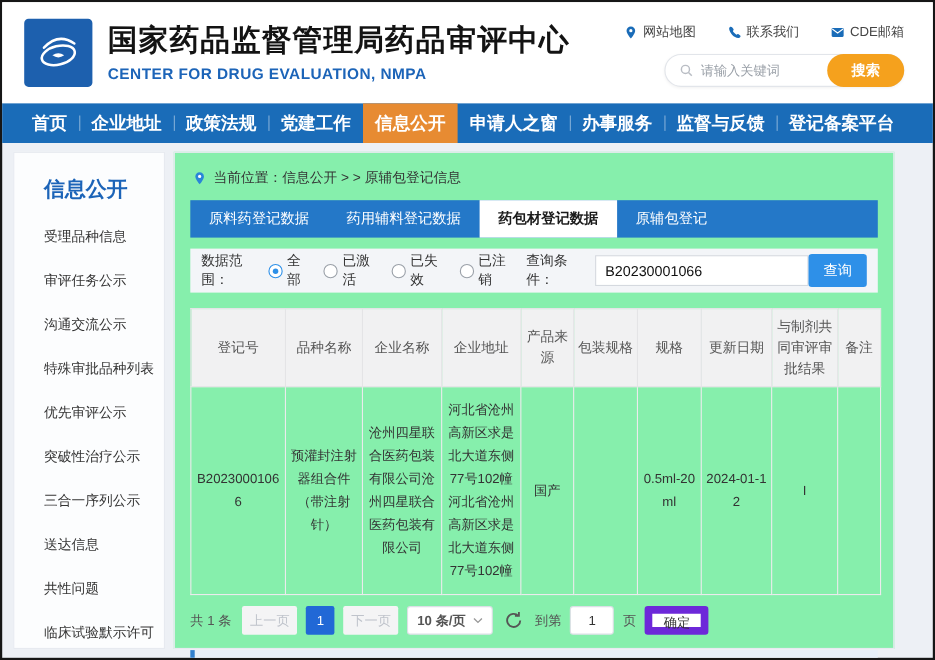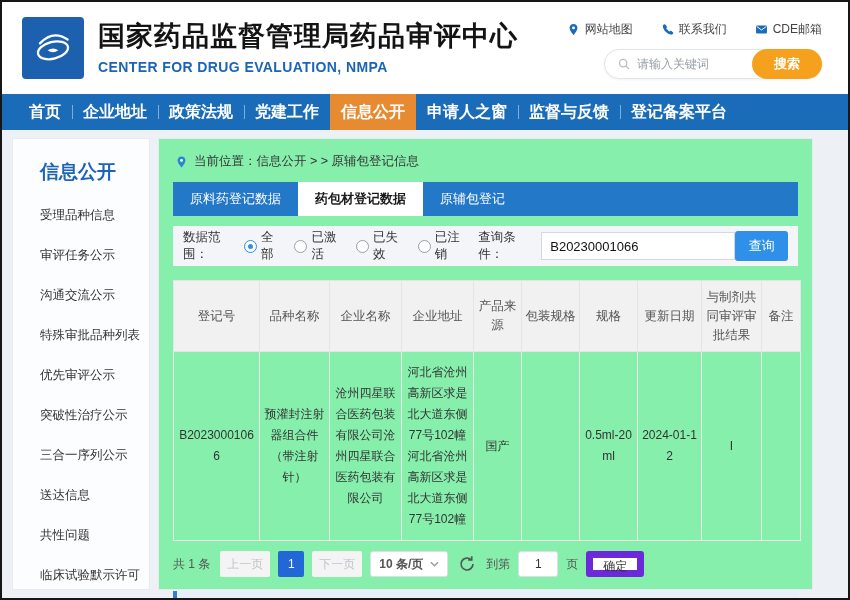--- a/index.html
+++ b/index.html
@@ -122,20 +122,21 @@
     </div>
   </div>
 
   <div class="nav">
       <div class="nav-item">首页</div>
       <div class="nav-item">企业地址</div>
       <div class="nav-item">政策法规</div>
       <div class="nav-item">党建工作</div>
       <div class="nav-item active">信息公开</div>
       <div class="nav-item">申请人之窗</div>
+      <div class="nav-item">办事服务</div>
       <div class="nav-item">监督与反馈</div>
       <div class="nav-item">登记备案平台</div>
     </div>
 
   <div class="content">
 
     <div class="sidebar">
       <div class="sidebar-title">信息公开</div>
       <div id="sidebar-items">
           <div class="sidebar-item">受理品种信息</div>
@@ -156,20 +157,21 @@
       <div class="breadcrumb">
         <svg viewBox="0 0 16 16">
             <path d="M8 1.3c-2.7 0-4.8 2.1-4.8 4.7 0 3.5 4.8 8.7 4.8 8.7s4.8-5.2 4.8-8.7C12.8 3.4 10.7 1.3 8 1.3z" fill="#2a85d8"></path>
             <circle cx="8" cy="6" r="1.8" fill="#fff"></circle>
           </svg>
         <span>当前位置：信息公开 &gt; &gt; 原辅包登记信息</span>
       </div>
 
       <div class="tabbar">
           <div class="tab">原料药登记数据</div>
+          <div class="tab">药用辅料登记数据</div>
           <div class="tab active">药包材登记数据</div>
           <div class="tab">原辅包登记</div>
         </div>
 
       <div class="filterbar">
         <span>数据范围：</span>
         <div class="radio-group">
             <label class="radio-opt">
               <span class="radio checked"></span>
               <span>全部</span>

